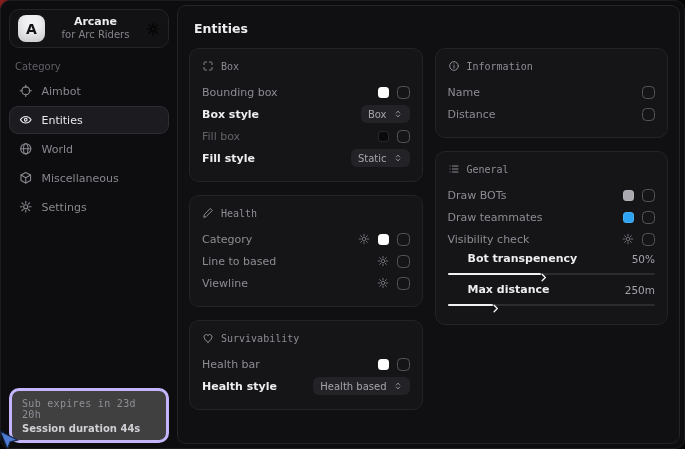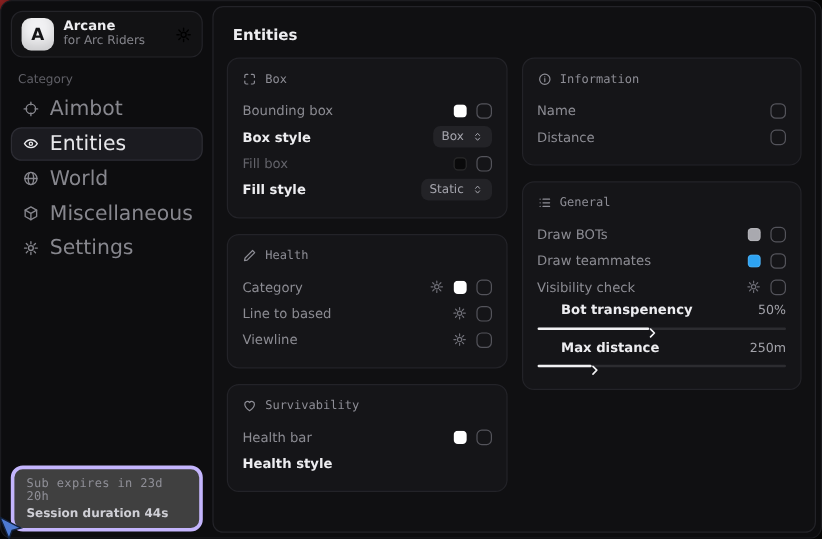--- a/index.html
+++ b/index.html
@@ -17,28 +17,28 @@
   }
   
   .sidebar { position:absolute; left:0; top:0; bottom:0; width:176px; }
   .brand-card {
     margin:8px 8px 0 8px; height:39px; border:1px solid #242429; background:#121214;
     border-radius:10px; display:flex; align-items:center; padding:0 8px; gap:8px;
   }
   .logo { width:27px; height:27px; border-radius:8px; background:#f1f1f3; color:#141416;
     display:flex; align-items:center; justify-content:center; font-weight:900; font-size:14px;
     box-shadow:inset 0 -6px 10px rgba(0,0,0,.15); }
-  .brand-text { flex:1; line-height:1.15; }
+  .brand-text { flex:1; line-height:1.15;text-align:center; }
   .brand-title { color:#ececef; font-size:11px; font-weight:700; }
   .brand-sub { color:#84848b; font-size:10px; }
   .brand-action { color:#6e6e76; }
   .category { margin:13px 14px 5px 14px; color:#5f5f66; font-size:10px; }
   .nav { display:flex; flex-direction:column; gap:1px; padding:0 8px; }
   .nav-item { height:28px; display:flex; align-items:center; gap:9px; padding:0 9px;
-    border-radius:9px; color:#87878e; font-size:17px; border:1px solid transparent; cursor:default; }
+    border-radius:9px; color:#87878e; font-size:11px; border:1px solid transparent; cursor:default; }
   .nav-item.active { background:#1b1b20; border-color:#2d2d34; color:#e8e8eb; }
   .side-footer { position:absolute; left:8px; right:8px; bottom:5px; border:3px solid #c4b5fd;
     background:#404040; border-radius:10px; padding:7px 10px 6px; }
   .side-footer .l1 { font-family:"DejaVu Sans Mono","Liberation Mono",monospace;
     color:#8f8f97; font-size:10px; letter-spacing:.3px; }
   .side-footer .l2 { color:#cfcfd5; font-size:10px; font-weight:700; margin-top:3px; }
   
   .main { position:absolute; left:176px; top:4px; right:4px; bottom:4px;
     background:#101012; border:1px solid #232328; border-radius:9px; overflow:hidden; }
   .main-title { color:#ededf0; font-size:12.5px; font-weight:700; padding:15px 16px 0 16px; }
@@ -262,20 +262,30 @@
             </div>
             <div class="row">
               <span class="row-label">Health bar</span>
               <div class="ctrls">
                 <span class="swatch" style="background:#ffffff"></span>
                 <span class="checkbox"></span>
               </div>
             </div>
             <div class="row">
               <span class="row-label em">Health style</span>
+              <div class="ctrls">
+                <div class="select">
+                  <span>Health based</span>
+                  <span class="icon ">
+                    <svg viewBox="0 0 24 24" fill="none" stroke="currentColor" stroke-width="2" stroke-linecap="round" stroke-linejoin="round">
+                      <path d="M8 9.5L12 5l4 4.5M8 14.5l4 4.5 4-4.5"></path>
+                    </svg>
+                  </span>
+                </div>
+              </div>
             </div>
           </div>
         </div>
       <div class="col" id="col1">
           <div class="card">
             <div class="card-head">
               <span class="icon ">
                 <svg viewBox="0 0 24 24" fill="none" stroke="currentColor" stroke-width="2" stroke-linecap="round" stroke-linejoin="round">
                   <circle cx="12" cy="12" r="8.6"></circle>
                   <path d="M12 8h.02M12 11.2V16"></path>

